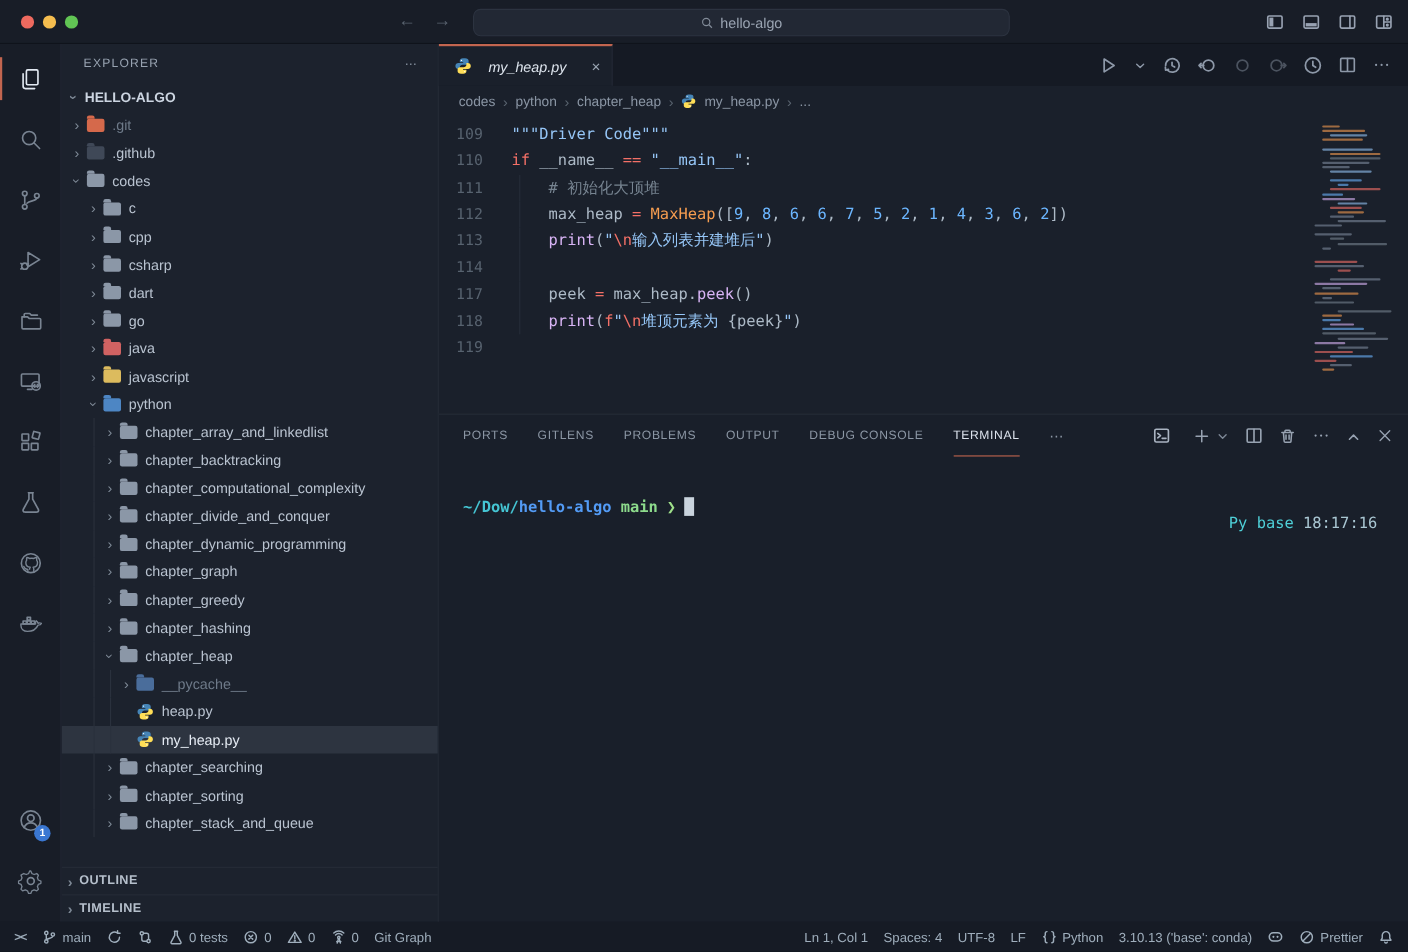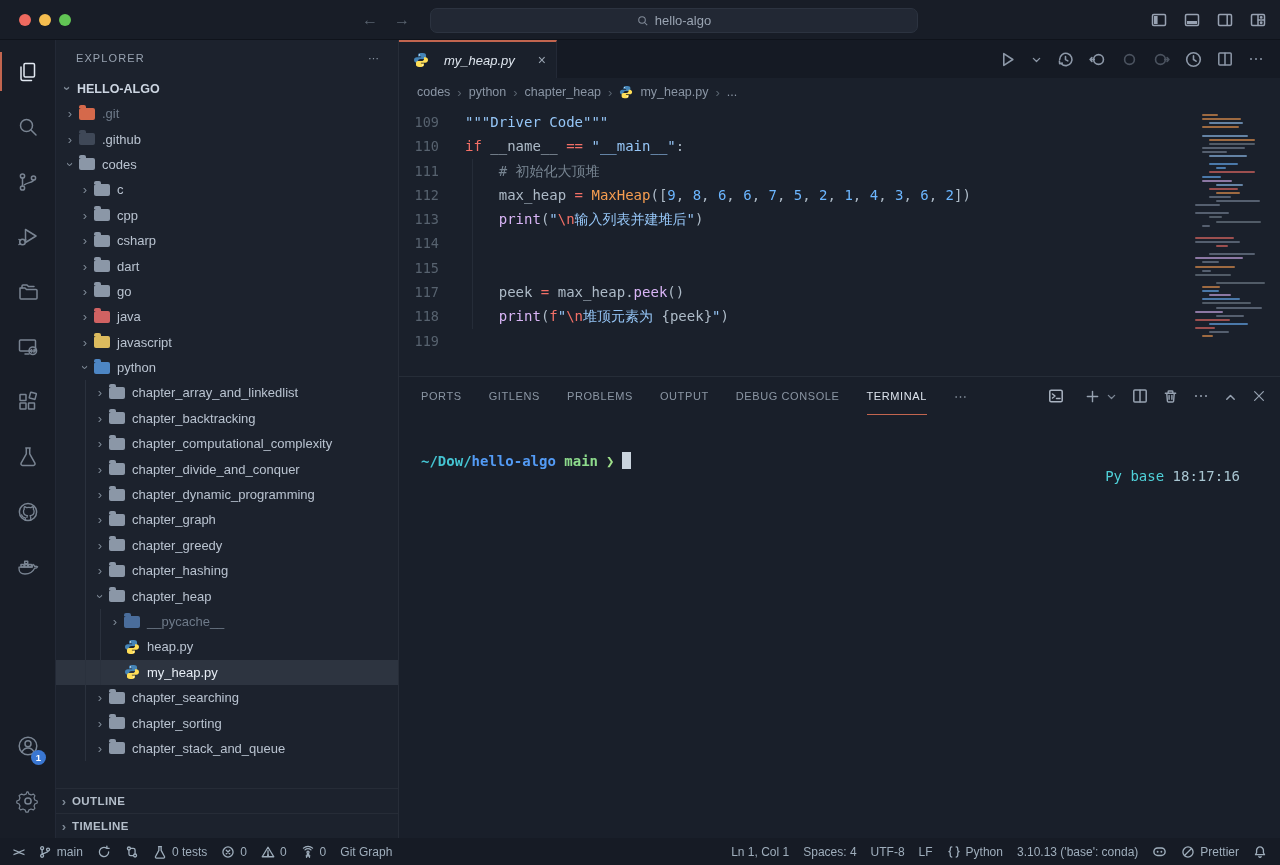--- a/index.html
+++ b/index.html
@@ -82,21 +82,21 @@
 .ptools{margin-left:auto;display:flex;align-items:center;gap:15px;color:#97a2b1}
 .zshgrp{display:flex;align-items:center;gap:6px;font-size:12.5px;color:#aab4c2}
 .pchev{font-size:10px;color:#7d8896}
 .term{flex:1;position:relative;font-family:"DejaVu Sans Mono",monospace;font-size:14px;cursor:text}
 .prompt{position:absolute;top:37px;left:22px;white-space:pre;display:flex;align-items:center}
 .t-path{color:var(--t-path);font-weight:700}
 .t-repo{color:var(--t-repo);font-weight:700}
 .t-branch{color:var(--t-branch);font-weight:700}
 .t-char{color:#9fe08a;font-weight:700;margin-left:8px}
 .cursor{display:inline-block;width:9px;height:17px;background:#c9d3dd;margin-left:8px}
-.prompt-right{position:absolute;top:37px;right:40px;white-space:pre}
+.prompt-right{position:absolute;top:37px;right:28px;white-space:pre}
 .t-env{color:var(--t-env)}.t-time{color:#a9c6d2}
 
 
 .statusbar{height:27px;flex:none;background:#161b25;display:flex;align-items:center;font-size:12px;color:#9faebc;padding:0 6px}
 .sitem{display:flex;align-items:center;gap:5px;padding:0 7px;height:100%;cursor:pointer;white-space:nowrap}
 .sitem svg{flex:none}
 .sb-rightgrp{margin-left:auto;display:flex;height:100%}
 .remote-glyph{font-weight:700;font-size:11px;letter-spacing:-1px}
 svg{display:block}
 </style>
@@ -519,21 +519,20 @@
         </div>
 
       <div class="code-wrap">
         <div class="code-lines" id="code-lines">
             <div class="cl"><span class="ln">109</span><span class="ct"><span class="tok-str">"""Driver Code"""</span></span></div>
             <div class="cl"><span class="ln">110</span><span class="ct"><span class="tok-kw">if</span><span class="tok-plain"> __name__ </span><span class="tok-kw">==</span><span class="tok-plain"> </span><span class="tok-str">"__main__"</span><span class="tok-plain">:</span></span></div>
             <div class="cl"><i class="iguide"></i><span class="ln">111</span><span class="ct"><span class="tok-plain">    </span><span class="tok-com"># 初始化大顶堆</span></span></div>
             <div class="cl"><i class="iguide"></i><span class="ln">112</span><span class="ct"><span class="tok-plain">    max_heap </span><span class="tok-kw">=</span><span class="tok-plain"> </span><span class="tok-cls">MaxHeap</span><span class="tok-plain">([</span><span class="tok-num">9</span><span class="tok-plain">, </span><span class="tok-num">8</span><span class="tok-plain">, </span><span class="tok-num">6</span><span class="tok-plain">, </span><span class="tok-num">6</span><span class="tok-plain">, </span><span class="tok-num">7</span><span class="tok-plain">, </span><span class="tok-num">5</span><span class="tok-plain">, </span><span class="tok-num">2</span><span class="tok-plain">, </span><span class="tok-num">1</span><span class="tok-plain">, </span><span class="tok-num">4</span><span class="tok-plain">, </span><span class="tok-num">3</span><span class="tok-plain">, </span><span class="tok-num">6</span><span class="tok-plain">, </span><span class="tok-num">2</span><span class="tok-plain">])</span></span></div>
             <div class="cl"><i class="iguide"></i><span class="ln">113</span><span class="ct"><span class="tok-plain">    </span><span class="tok-fn">print</span><span class="tok-plain">(</span><span class="tok-str">"</span><span class="tok-esc">\n</span><span class="tok-str">输入列表并建堆后"</span><span class="tok-plain">)</span></span></div>
             <div class="cl"><i class="iguide"></i><span class="ln">114</span></div>
-            <div class="cl"><i class="iguide"></i><span class="ln">115</span><span class="ct"></span></div>
             <div class="cl"><i class="iguide"></i><span class="ln">117</span><span class="ct"><span class="tok-plain">    peek </span><span class="tok-kw">=</span><span class="tok-plain"> max_heap.</span><span class="tok-fn">peek</span><span class="tok-plain">()</span></span></div>
             <div class="cl"><i class="iguide"></i><span class="ln">118</span><span class="ct"><span class="tok-plain">    </span><span class="tok-fn">print</span><span class="tok-plain">(</span><span class="tok-kw">f</span><span class="tok-str">"</span><span class="tok-esc">\n</span><span class="tok-str">堆顶元素为 </span><span class="tok-plain">{peek}</span><span class="tok-str">"</span><span class="tok-plain">)</span></span></div>
             <div class="cl"><span class="ln">119</span><span class="ct"></span></div>
           </div>
         <div class="minimap" id="minimap">
             <div class="mm" style="width:0"></div>
             <div class="mm" style="margin-left:7px;width:16px;background:#f69d50"></div>
             <div class="mm" style="margin-left:7px;width:39px;background:#f69d50"></div>
             <div class="mm" style="margin-left:14px;width:34px;background:#96c6f7"></div>
             <div class="mm" style="margin-left:7px;width:37px;background:#f69d50"></div>

